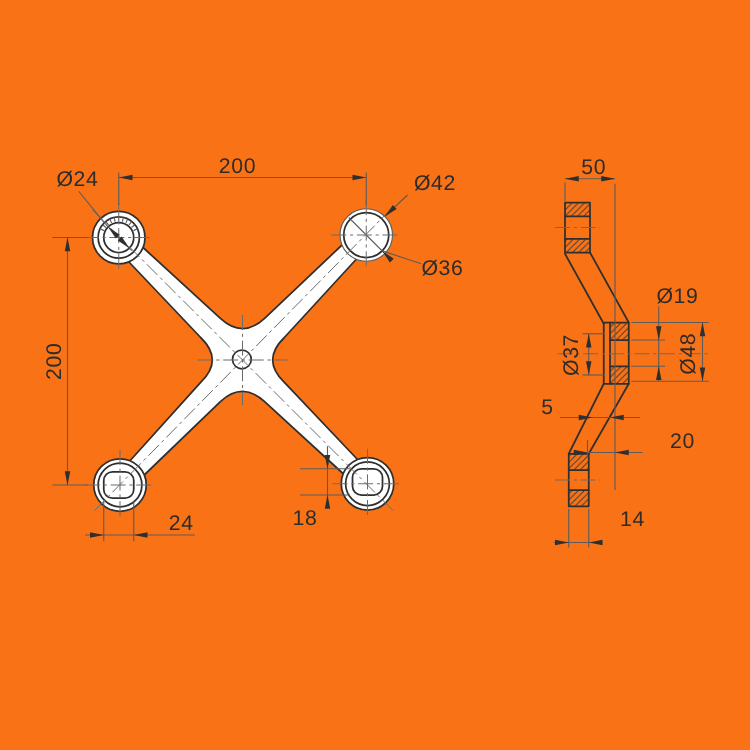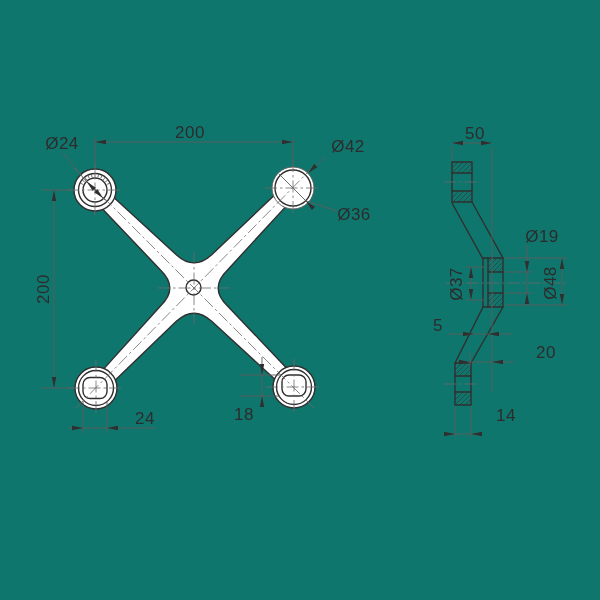--- a/index.html
+++ b/index.html
@@ -1,16 +1,16 @@
 <!DOCTYPE html>
 <html><head>
 <meta charset="utf-8">
 <style>
   html,body{margin:0;padding:0;background:#fff;}
-  .stage{width:600px;height:600px;background:#0f766e;position:relative;font-family:"Liberation Sans",sans-serif;}
+  .stage{width:600px;height:600px;background:#f97316;position:relative;font-family:"Liberation Sans",sans-serif;}
   svg{display:block}
   .b{stroke:#2f2f2f;stroke-width:1.4;fill:none;stroke-linecap:round;stroke-linejoin:round;}
   .bf{stroke:#2f2f2f;stroke-width:1.4;fill:#ffffff;stroke-linejoin:round;}
   .t{stroke:#5c5c5c;stroke-width:0.9;fill:none;}
   .cl{stroke:#6b6b6b;stroke-width:0.8;fill:none;stroke-dasharray:12 3 2.5 3;}
   .ar{fill:#2f2f2f;stroke:none;}
   text.dim{font-family:"Liberation Sans",sans-serif;font-size:17px;fill:#2c2c2c;letter-spacing:0.5px;}
   .mid{text-anchor:middle;}
 </style>
 </head>

